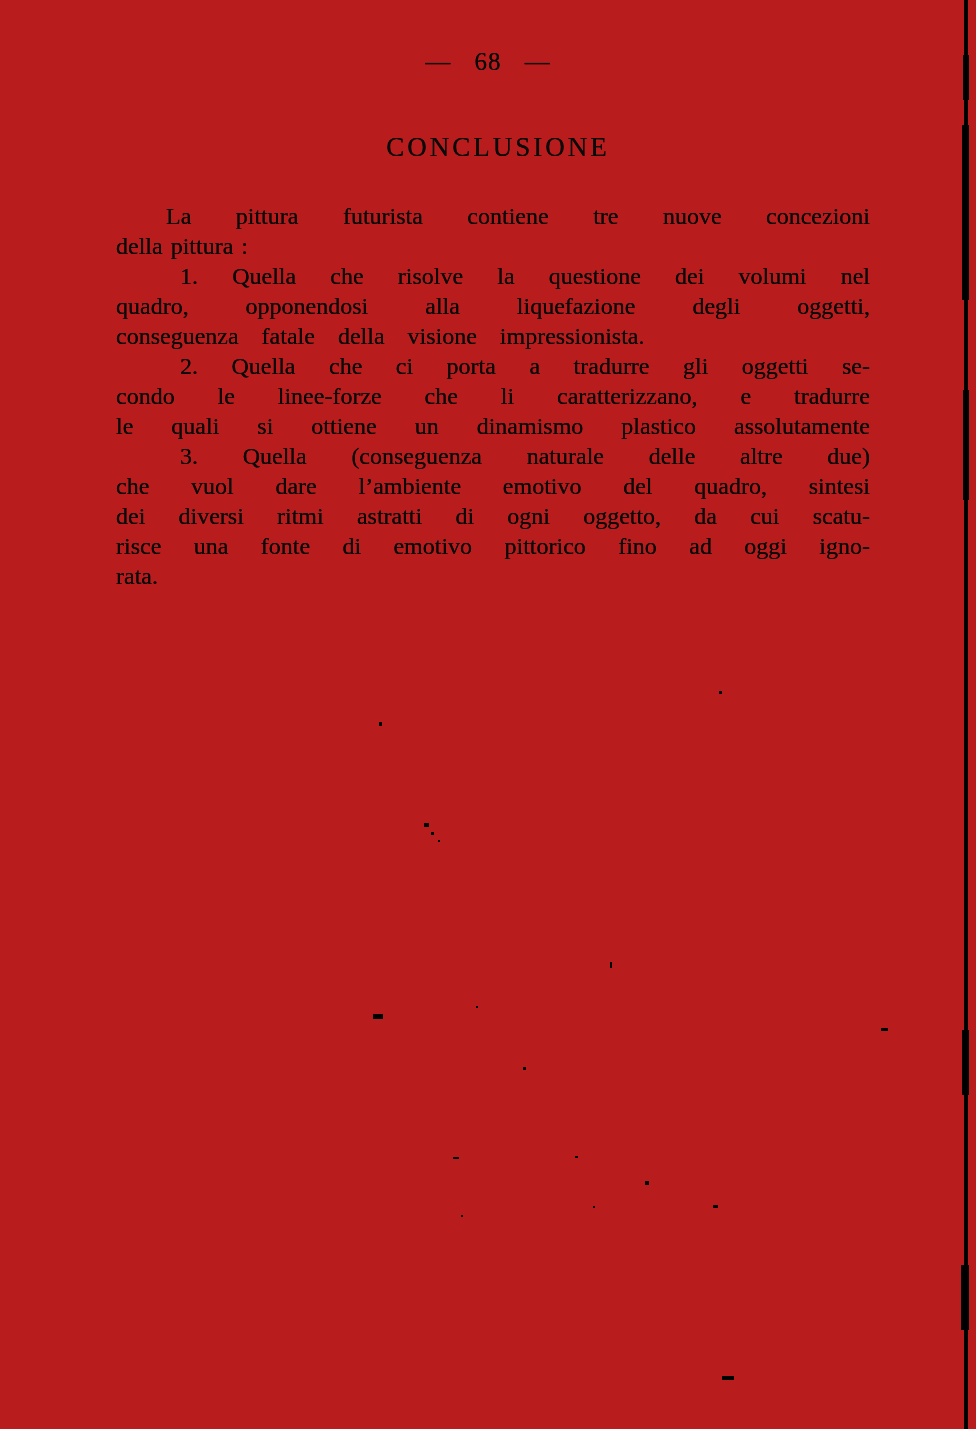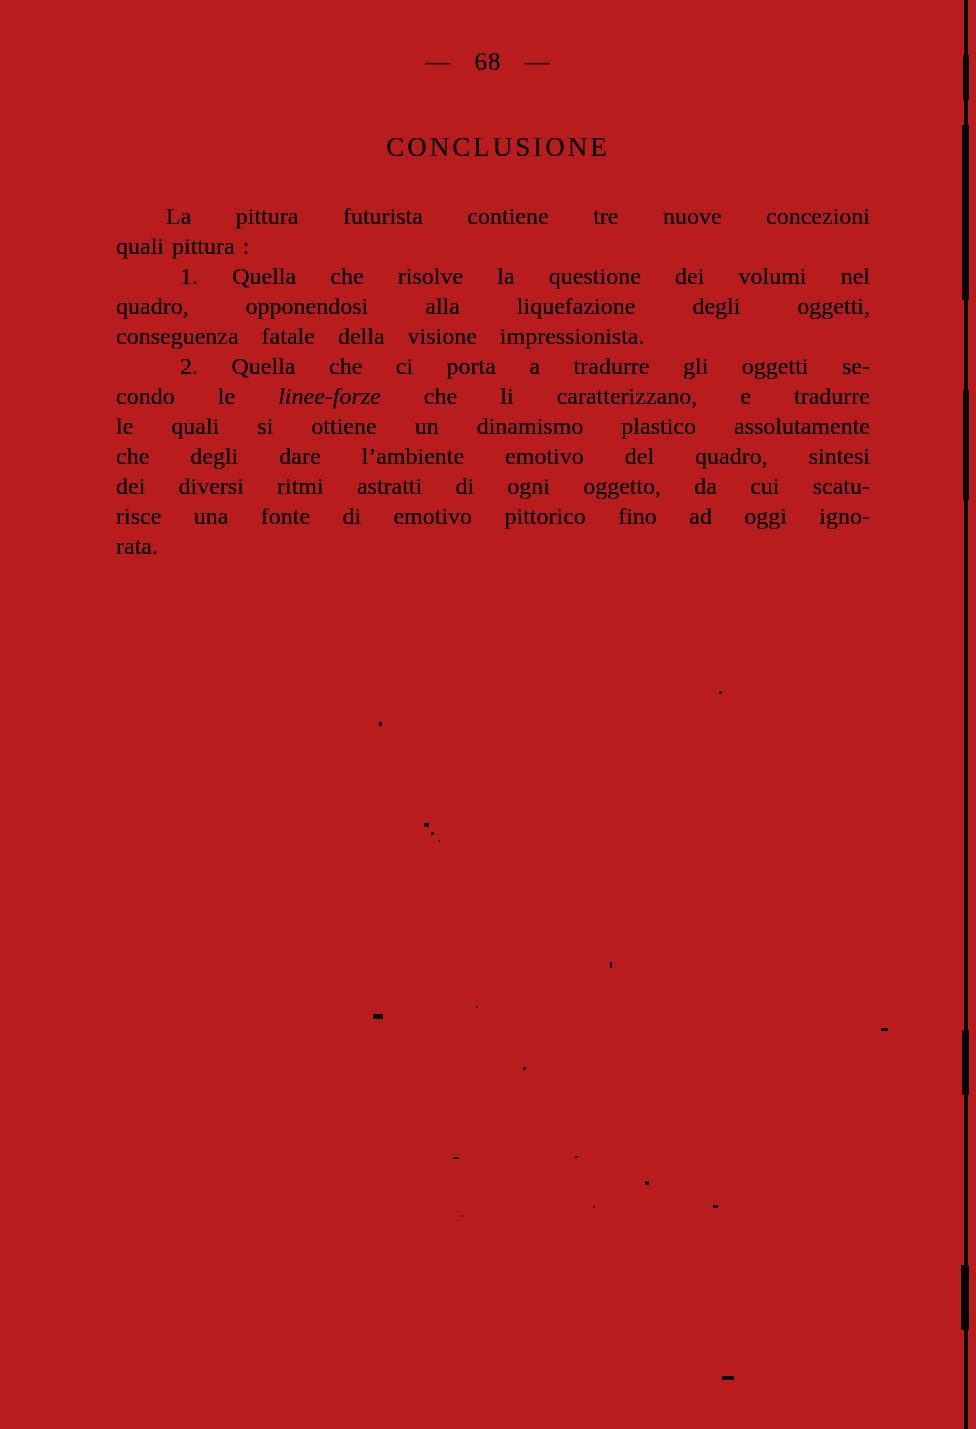--- a/index.html
+++ b/index.html
@@ -28,42 +28,43 @@
     padding-left:20px;
   }
   .body-text{
     position:absolute;left:116px;top:201px;width:754px;
     font-size:24px;line-height:30px;
     word-spacing:2px;
   }
   .line{min-height:30px;}
   .line.j{text-align:justify;text-align-last:justify;}
   .line.wide{word-spacing:17px;}
-  .it{font-style:italic;}
+  .it{}
   .artifact{position:absolute;background:#000;}
 </style>
 </head>
 <body>
 
 <div class="page">
 
   <div class="page-number">— 68 —</div>
 
   <div class="chapter-title">CONCLUSIONE</div>
 
   <div class="body-text">
       <div class="line j" style="padding-left: 50px;"><span>La pittura futurista contiene tre nuove concezioni</span></div>
-      <div class="line"><span>quali pittura :</span></div>
+      <div class="line"><span>della pittura :</span></div>
       <div class="line j" style="padding-left: 64px;"><span>1. Quella che risolve la questione dei volumi nel</span></div>
       <div class="line j"><span>quadro, opponendosi alla liquefazione degli oggetti,</span></div>
       <div class="line wide"><span>conseguenza fatale della visione impressionista.</span></div>
       <div class="line j" style="padding-left: 64px;"><span>2. Quella che ci porta a tradurre gli oggetti se-</span></div>
       <div class="line j"><span>condo le </span><span class="it">linee-forze</span><span> che li caratterizzano, e tradurre</span></div>
       <div class="line j"><span>le quali si ottiene un dinamismo plastico assolutamente</span></div>
-      <div class="line j"><span>che degli dare l’ambiente emotivo del quadro, sintesi</span></div>
+      <div class="line j" style="padding-left: 64px;"><span>3. Quella (conseguenza naturale delle altre due)</span></div>
+      <div class="line j"><span>che vuol dare l’ambiente emotivo del quadro, sintesi</span></div>
       <div class="line j"><span>dei diversi ritmi astratti di ogni oggetto, da cui scatu-</span></div>
       <div class="line j"><span>risce una fonte di emotivo pittorico fino ad oggi igno-</span></div>
       <div class="line"><span>rata.</span></div>
     </div>
 
   <div>
       <div class="artifact" style="left: 964px; top: 0px; width: 4px; height: 1429px;"></div>
       <div class="artifact" style="left: 963px; top: 55px; width: 6px; height: 45px;"></div>
       <div class="artifact" style="left: 962px; top: 125px; width: 7px; height: 175px;"></div>
       <div class="artifact" style="left: 963px; top: 390px; width: 6px; height: 110px;"></div>

